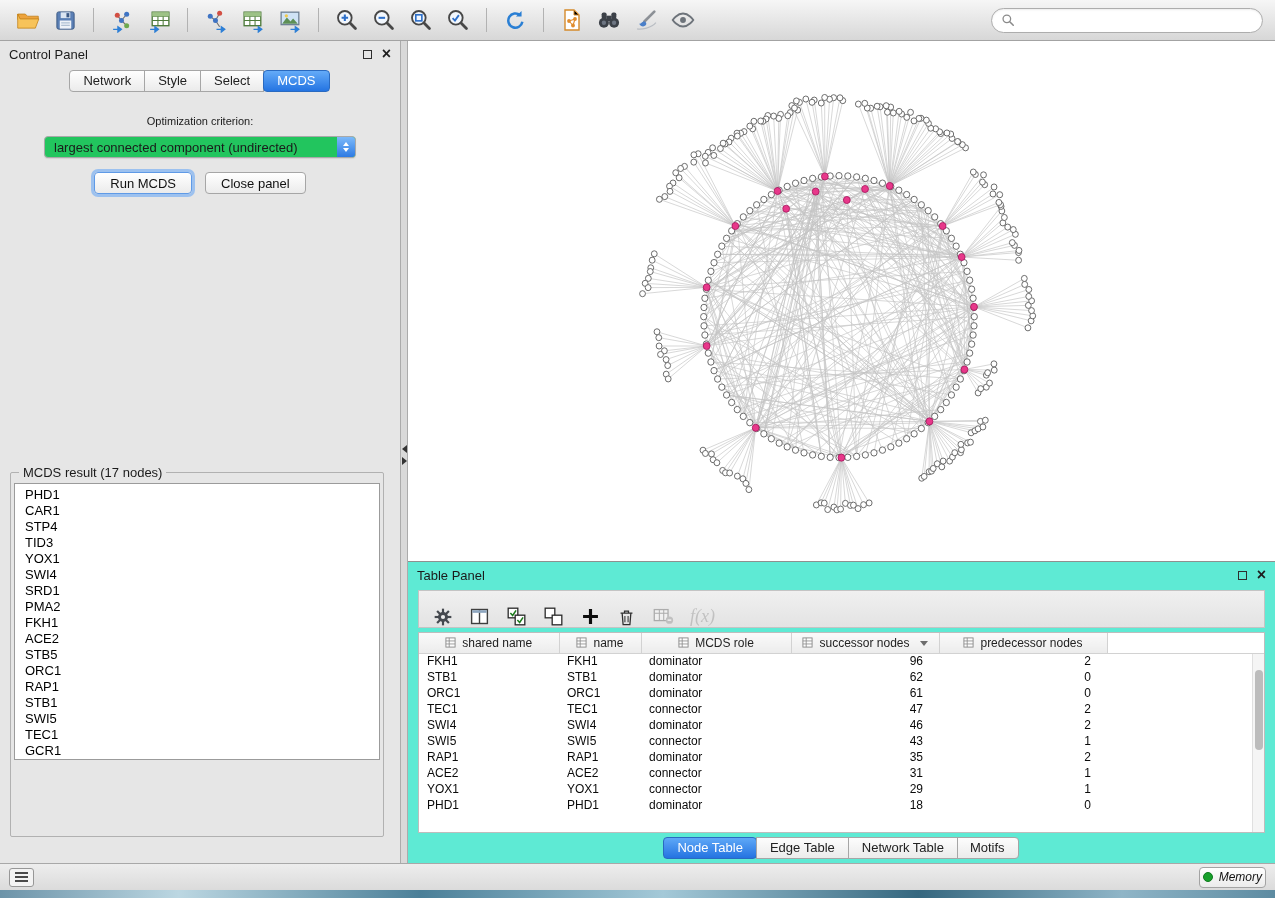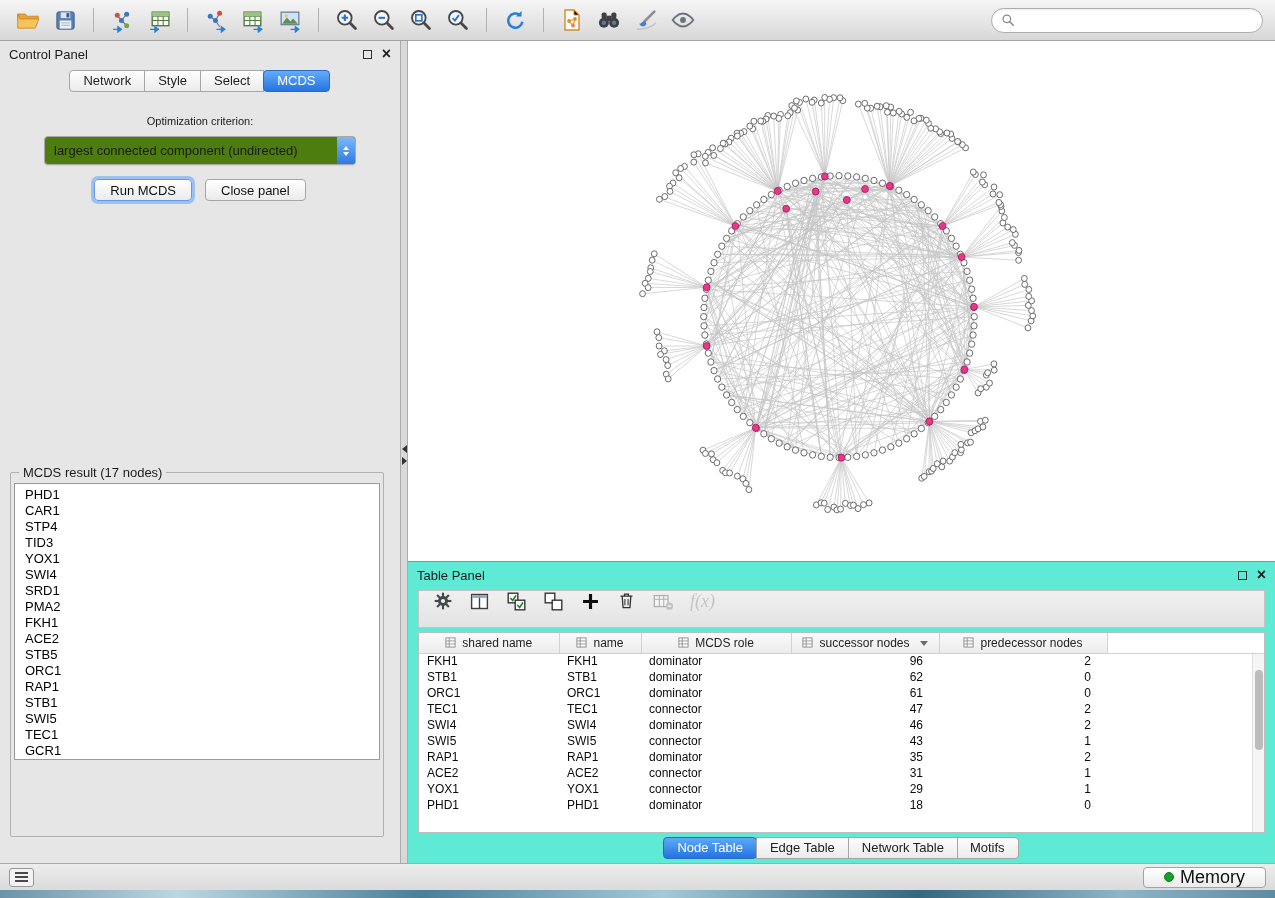--- a/index.html
+++ b/index.html
@@ -23,21 +23,21 @@
   .win-btns { margin-left:auto; display:flex; gap:10px; align-items:center; }
   .win-float { width:9px; height:9px; border:1.5px solid #2e2e2e; display:block; }
   .win-close { font-size:16px; font-weight:bold; color:#1d1d1d; line-height:10px; }
   .cp-tabs { display:flex; justify-content:center; margin-top:3px; flex:0 0 auto; }
   .cp-tab { font-size:13px; padding:2px 13px 3px; border:1px solid #a6a6a6; background:linear-gradient(#fefefe,#ebebeb); color:#222; margin-left:-1px; }
   .cp-tab:first-child { border-radius:4px 0 0 4px; }
   .cp-tab:last-child { border-radius:0 4px 4px 0; }
   .cp-tab.active { background:linear-gradient(#64abf8,#2474e2); color:#fff; border-color:#2a6ac0; border-radius:4px; }
   .cp-content { flex:1; display:flex; flex-direction:column; min-height:0; }
   .opt-label { text-align:center; margin-top:23px; font-size:11px; }
-  .select-box { margin:9px auto 0; width:312px; height:29px; border:1px solid #a9a9a9; border-radius:4px; background:#4d7c0f; display:flex; align-items:center; font-size:13px; padding:0 22px 0 9px; position:relative; box-shadow:0 1px 1px rgba(0,0,0,.08); white-space:nowrap; }
+  .select-box { margin:9px auto 0; width:312px; height:22px; border:1px solid #a9a9a9; border-radius:4px; background:#22c55e; display:flex; align-items:center; font-size:13px; padding:0 22px 0 9px; position:relative; box-shadow:0 1px 1px rgba(0,0,0,.08); white-space:nowrap; }
   .select-spin { position:absolute; right:0; top:0; bottom:0; width:18px; border-radius:0 3px 3px 0; background:linear-gradient(#7cb9fa,#2d7ae3); display:flex; flex-direction:column; align-items:center; justify-content:center; gap:2px; }
   .spin-up { width:0; height:0; border-left:3.5px solid transparent; border-right:3.5px solid transparent; border-bottom:4px solid #fff; }
   .spin-dn { width:0; height:0; border-left:3.5px solid transparent; border-right:3.5px solid transparent; border-top:4px solid #fff; }
   .btn-row { display:flex; justify-content:center; gap:13px; margin-top:14px; }
   .mac-btn { height:22px; padding:0 15px; font-size:13px; font-family:"Liberation Sans",sans-serif; border:1px solid #a6a6a6; border-radius:4px; background:linear-gradient(#ffffff,#ebebeb); color:#111; }
   .mac-btn.focused { box-shadow:0 0 0 3px rgba(106,168,245,.6); border-color:#5f9ae6; }
   .result-group { margin:auto 16px 26px 10px; height:372px; border:1px solid #b1b1b1; border-radius:2px; padding:3px; display:flex; flex-direction:column;gap:44px; }
   .result-group legend { font-size:13px; padding:0 4px; margin-left:5px; color:#1b1b1b; }
   .result-list { flex:1; background:#fff; border:1px solid #9b9b9b; overflow:hidden; padding:3px 0 0 10px; }
   .mcds-item { font-size:13px; height:16px; line-height:16px; color:#000; }
@@ -53,21 +53,21 @@
   .net-titlebar { height:22px; flex:0 0 22px; background:linear-gradient(#ebebeb,#cfcfcf); border-bottom:1px solid #777; display:flex; align-items:center; position:relative; }
   .traffic { position:absolute; left:10px; display:flex; gap:8px; }
   .traffic i { width:12px; height:12px; border-radius:50%; display:block; border:0.5px solid rgba(0,0,0,.15); }
   .tl-red { background:#ff5f57; } .tl-yellow { background:#febc2e; } .tl-green { background:#28c840; }
   .net-title { margin:0 auto; font-size:13px; color:#111; }
   .net-canvas { flex:1; background:#fff; min-height:0; }
   .net-canvas svg { display:block; width:100%; height:100%; }
 
   
   .table-panel { flex:1; display:flex; flex-direction:column; min-height:0; background:#5eead4; }
-  .tp-toolbar { height:38px; flex:0 0 38px; margin:2px 10px 4px; background:linear-gradient(#f0f0f0,#e3e3e3); border:1px solid #c4c4c4; display:flex; align-items:flex-start; gap:16px; padding:0 14px; }
+  .tp-toolbar { height:38px; flex:0 0 38px; margin:2px 10px 4px; background:linear-gradient(#f0f0f0,#e3e3e3); border:1px solid #c4c4c4; display:flex; align-items:flex-end; gap:16px; padding:0 14px; }
   .tp-tool { display:flex; align-items:center; justify-content:center; }
   .tp-tool.disabled { opacity:.42; }
   .fx { font-family:"Liberation Serif", serif; font-style:italic; font-size:18px; color:#8e8e8e; }
   .tp-table-wrap { flex:1; margin:0 10px; background:#fff; border:1px solid #bdbdbd; position:relative; overflow:hidden; min-height:0; }
   table.node-table { border-collapse:collapse; table-layout:fixed; width:100%; }
   table.node-table th { background:linear-gradient(#fafafa,#ececec); border:1px solid #d2d2d2; border-top:none; font-weight:normal; font-size:12px; color:#222; height:20px; padding:1px 4px; text-align:center; white-space:nowrap; overflow:hidden; }
   table.node-table th:first-child { border-left:none; }
   table.node-table th.filler { background:#fff; border:none; border-bottom:1px solid #d2d2d2; }
   table.node-table th .th-grid { vertical-align:-1px; margin-right:6px; }
   .sort-caret { display:inline-block; margin-left:10px; width:0; height:0; border-left:4px solid transparent; border-right:4px solid transparent; border-top:5px solid #6d6d6d; vertical-align:1px; }
@@ -78,21 +78,21 @@
   .tp-tabs { height:30px; flex:0 0 30px; display:flex; justify-content:center; align-items:center; }
   .tp-tab { font-size:13px; padding:2px 13px 3px; border:1px solid #a6a6a6; background:linear-gradient(#fdfdfd,#ebebeb); color:#222; margin-left:-1px; }
   .tp-tab:first-child { border-radius:4px 0 0 4px; }
   .tp-tab:last-child { border-radius:0 4px 4px 0;padding-left:12px; }
   .tp-tab.active { background:linear-gradient(#5ea8f7,#2473e1); color:#fff; border-color:#2a6ac0; border-radius:4px; }
 
   
   .statusbar { height:27px; flex:0 0 27px; background:linear-gradient(#ededed,#dbdbdb); border-top:1px solid #a8a8a8; display:flex; align-items:center; padding:0 9px; }
   .menu-sq { width:25px; height:19px; border:1px solid #979797; background:#f3f3f3; border-radius:3px; display:flex; flex-direction:column; justify-content:center; gap:2.5px; padding:0 5px; }
   .menu-sq i { height:1.5px; background:#4a4a4a; display:block; }
-  .memory-btn { margin-left:auto; height:21px; border:1px solid #a3a3a3; border-radius:4px; background:linear-gradient(#ffffff,#ebebeb); font-size:18px; color:#111; display:flex; align-items:center; gap:6px; padding:0 20px; }
+  .memory-btn { margin-left:auto; height:21px; border:1px solid #a3a3a3; border-radius:4px; background:linear-gradient(#ffffff,#ebebeb); font-size:12px; color:#111; display:flex; align-items:center; gap:6px; padding:0 3px;font-style:italic; }
   .mem-dot { width:10px; height:10px; border-radius:50%; background:#18a02c; border:0.5px solid #117a20; }
 
   .wallpaper { height:8px; flex:0 0 8px; background:linear-gradient(90deg,#6c93a8,#bcd7e2 14%,#4a7f98 33%,#a4c9d8 52%,#35677f 72%,#8fb5c7 88%,#5d8ba1); }
 </style>
 </head>
 <body>
 
 <div class="app">
 
   <div class="toolbar">

